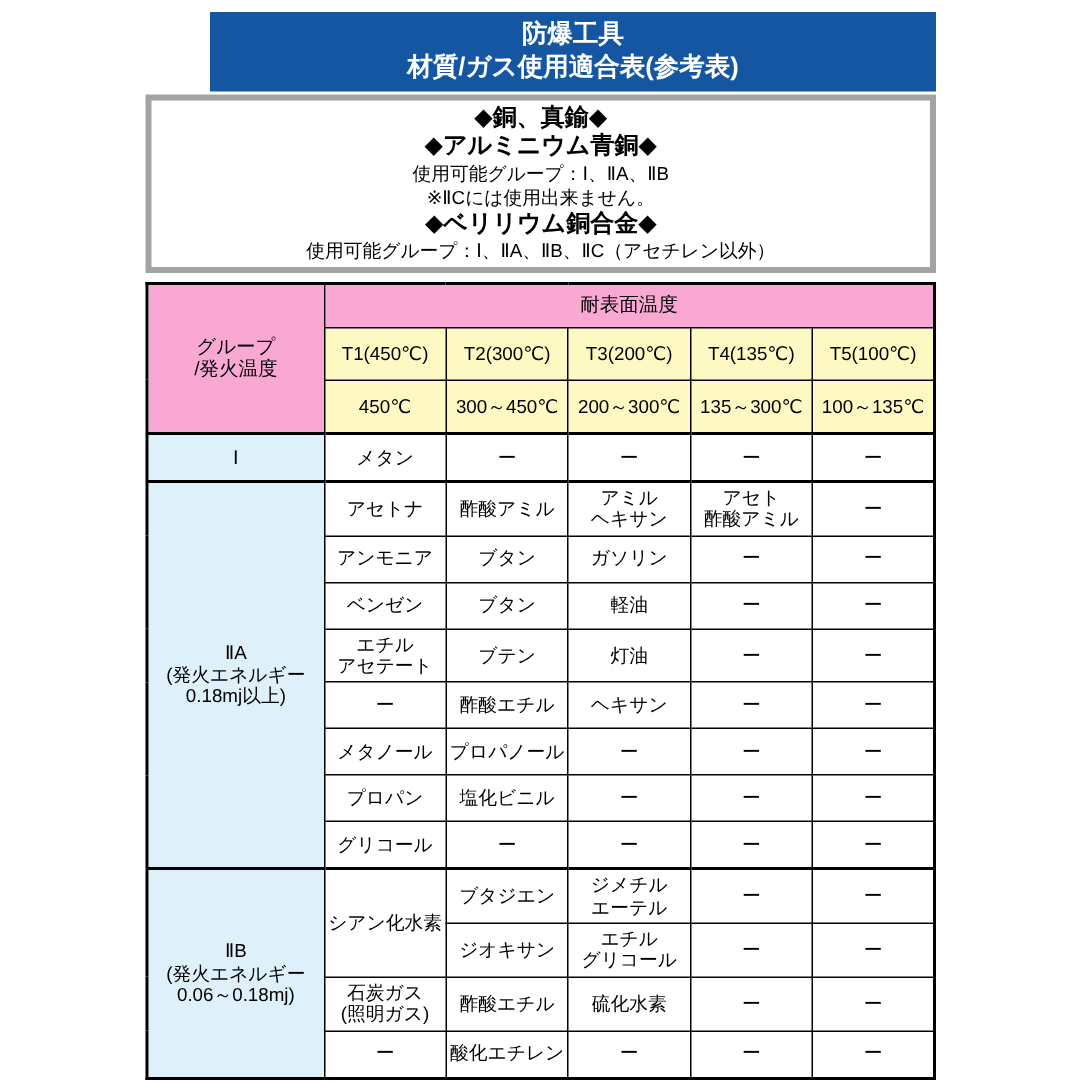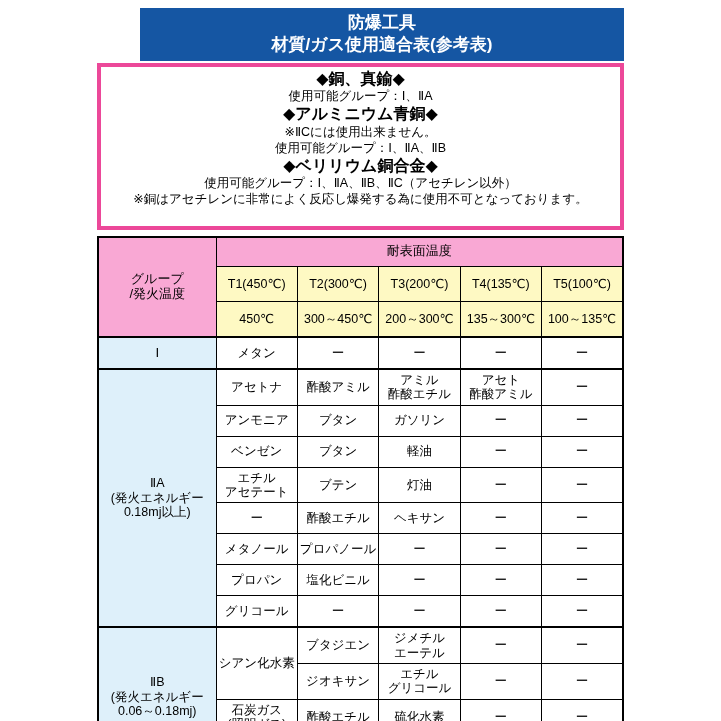--- a/index.html
+++ b/index.html
@@ -12,22 +12,22 @@
   .page { width:527px; margin:8px 0 0 97px; }
 
   
   .title-bar {
     background:#1556a3; color:#ffffff; text-align:center;
     padding:4px 0 5px; font-weight:bold; font-size:17px; line-height:1.3;margin-left:43px;
   }
 
   
   .info-box {
-    border:4px solid #ec4899; background:#ffffff;
-    margin-top:2px; text-align:center; padding:2px 0 19px;
+    border:4px solid #a3a3a3; background:#ffffff;
+    margin-top:2px; text-align:center; padding:2px 0 3px;
   }
   .mat-title { font-size:16px; font-weight:bold; line-height:1.2; }
   .mat-text  { font-size:12.5px; line-height:1.28; }
 
   
   table.gas {
     width:527px; border-collapse:collapse; table-layout:fixed;
     margin-top:6px; border:2px solid #000;
   }
   table.gas td {
@@ -47,27 +47,25 @@
 
 <div class="page">
 
   <div class="title-bar">
     <div>防爆工具</div>
     <div>材質/ガス使用適合表(参考表)</div>
   </div>
 
   <div class="info-box">
     <div class="mat-title">◆銅、真鍮◆</div>
-    <div class="mat-text">使用可能グループ：Ⅰ、ⅡA</div>
     <div class="mat-title">◆アルミニウム青銅◆</div>
+    <div class="mat-text">使用可能グループ：Ⅰ、ⅡA、ⅡB</div>
     <div class="mat-text">※ⅡCには使用出来ません。</div>
-    <div class="mat-text">使用可能グループ：Ⅰ、ⅡA、ⅡB</div>
     <div class="mat-title">◆ベリリウム銅合金◆</div>
     <div class="mat-text">使用可能グループ：Ⅰ、ⅡA、ⅡB、ⅡC（アセチレン以外）</div>
-    <div class="mat-text">※銅はアセチレンに非常によく反応し爆発する為に使用不可となっております。</div>
   </div>
 
   <table class="gas">
     <colgroup>
       <col style="width:118px">
       <col>
         <col>
         <col>
         <col>
         <col>
@@ -103,21 +101,21 @@
         <td>ー</td>
       </tr>
 
       <tr class="body-row sec">
         <td class="gcell" rowspan="8">ⅡA
 (発火エネルギー
 0.18mj以上)</td>
         <td>アセトナ</td>
         <td>酢酸アミル</td>
         <td>アミル
-酢酸エチル</td>
+ヘキサン</td>
         <td>アセト
 酢酸アミル</td>
         <td>ー</td>
       </tr>
       <tr class="body-row">
         <td>アンモニア</td>
         <td>ブタン</td>
         <td>ガソリン</td>
         <td>ー</td>
         <td>ー</td>

